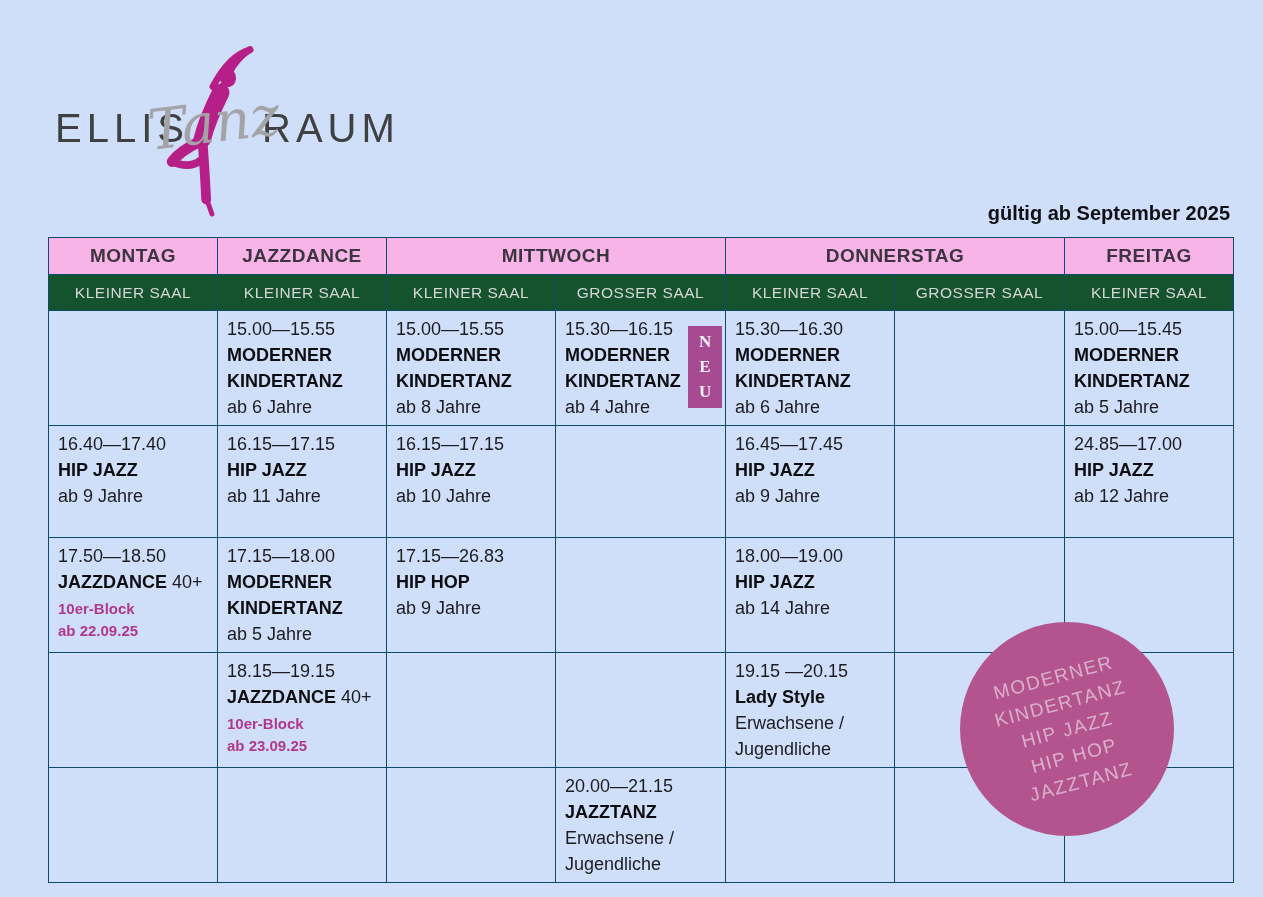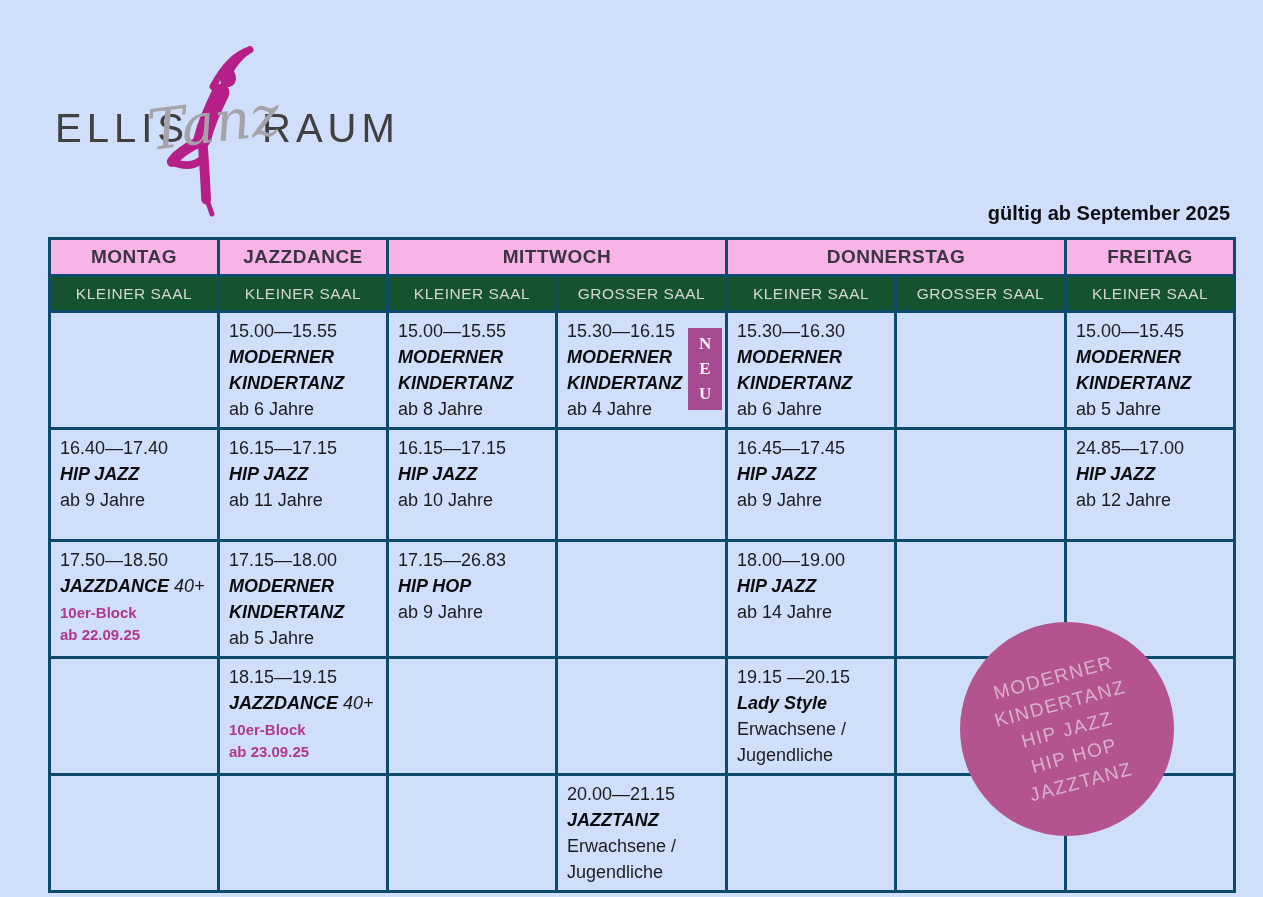--- a/index.html
+++ b/index.html
@@ -20,29 +20,29 @@
   
   .contact { position:absolute; left:390px; top:88px; color:#16161a; white-space:pre; }
   .contact div { font-size:21.5px; line-height:37px; }
   .contact .l1 { font-weight:bold; }
   .validity { position:absolute; right:33px; top:202px; font-size:20px;
               font-weight:bold; color:#101014; }
 
   
   table.schedule { position:absolute; left:48px; top:237px; width:1185px;
                    border-collapse:collapse; table-layout:fixed; }
-  .schedule th, .schedule td { border:3px solid #0c4a6e; }
+  .schedule th, .schedule td { border:1px solid #0c4a6e; }
   th.day  { background:#f8b4e6; height:37px; font-size:19px; font-weight:bold;
             color:#3b3542; letter-spacing:0.5px; }
   th.room { background:#14532d; height:36px; font-size:15.5px; font-weight:normal;
             color:#d6d6d4; letter-spacing:0.5px; }
   .schedule td { height:112px; vertical-align:top; padding:5px 6px 5px 9px;
                  position:relative; background:#cfdffa; }
   td .time  { font-size:18px; color:#1c1c20; line-height:26px; }
-  td .title { font-size:18px; font-weight:bold; color:#0d0d10; line-height:26px;font-style:italic; }
+  td .title { font-size:18px; font-weight:bold; color:#0d0d10; line-height:26px; }
   td .title .suffix { font-weight:normal; color:#1c1c20; }
   td .info  { font-size:18px; color:#1c1c20; line-height:26px; }
   td .note  { margin-top:3px; font-size:15px; font-weight:bold; color:#b0388c; line-height:22px; }
 
   
   .neu { position:absolute; top:15px; right:3px; width:34px; height:82px;
          background:#a64b92; color:#f6eef6; text-align:center;
          font-family:"Liberation Serif", serif; font-weight:bold;
          font-size:17px; line-height:25px; padding-top:3px; z-index:4; }
 

